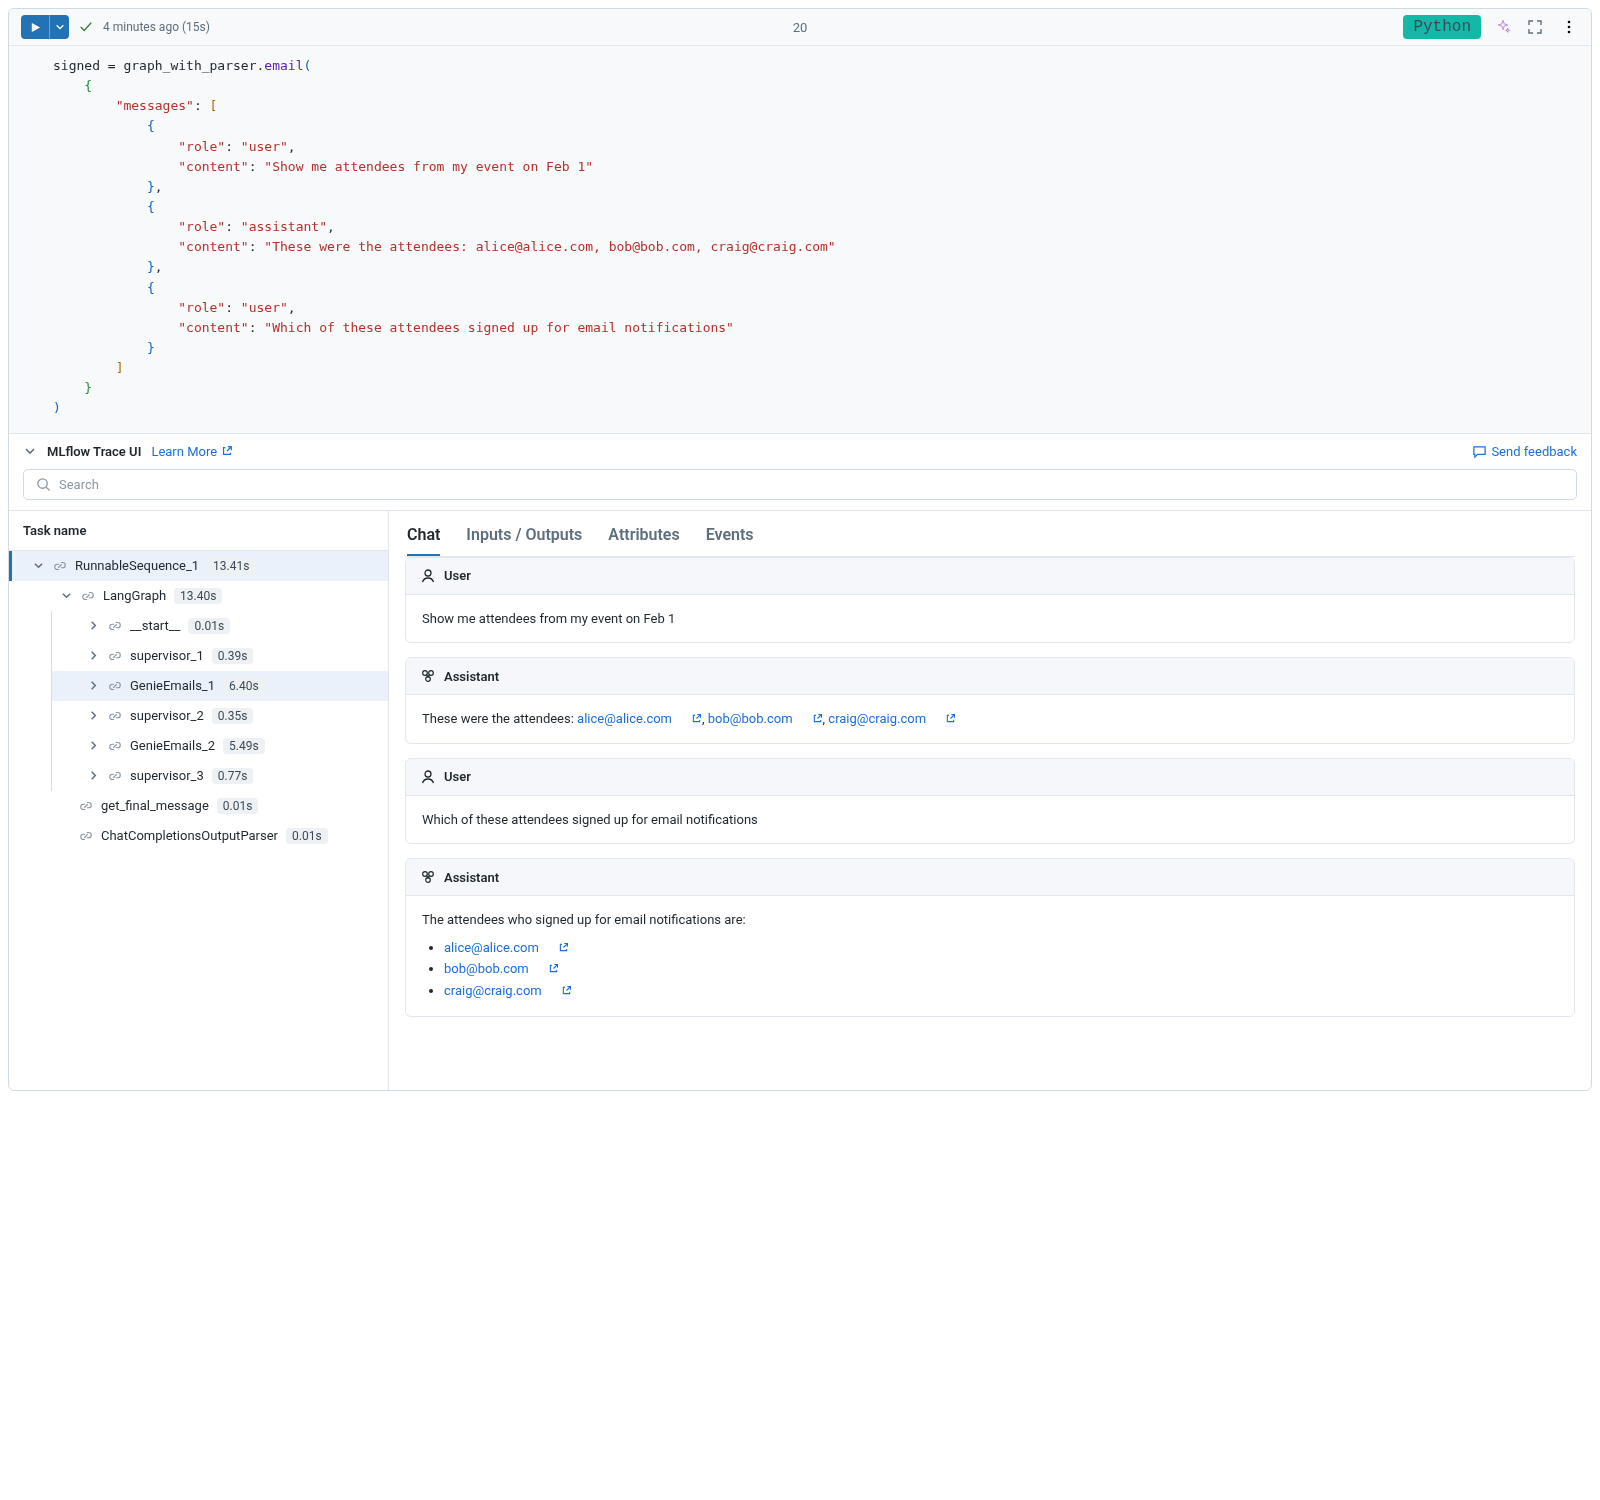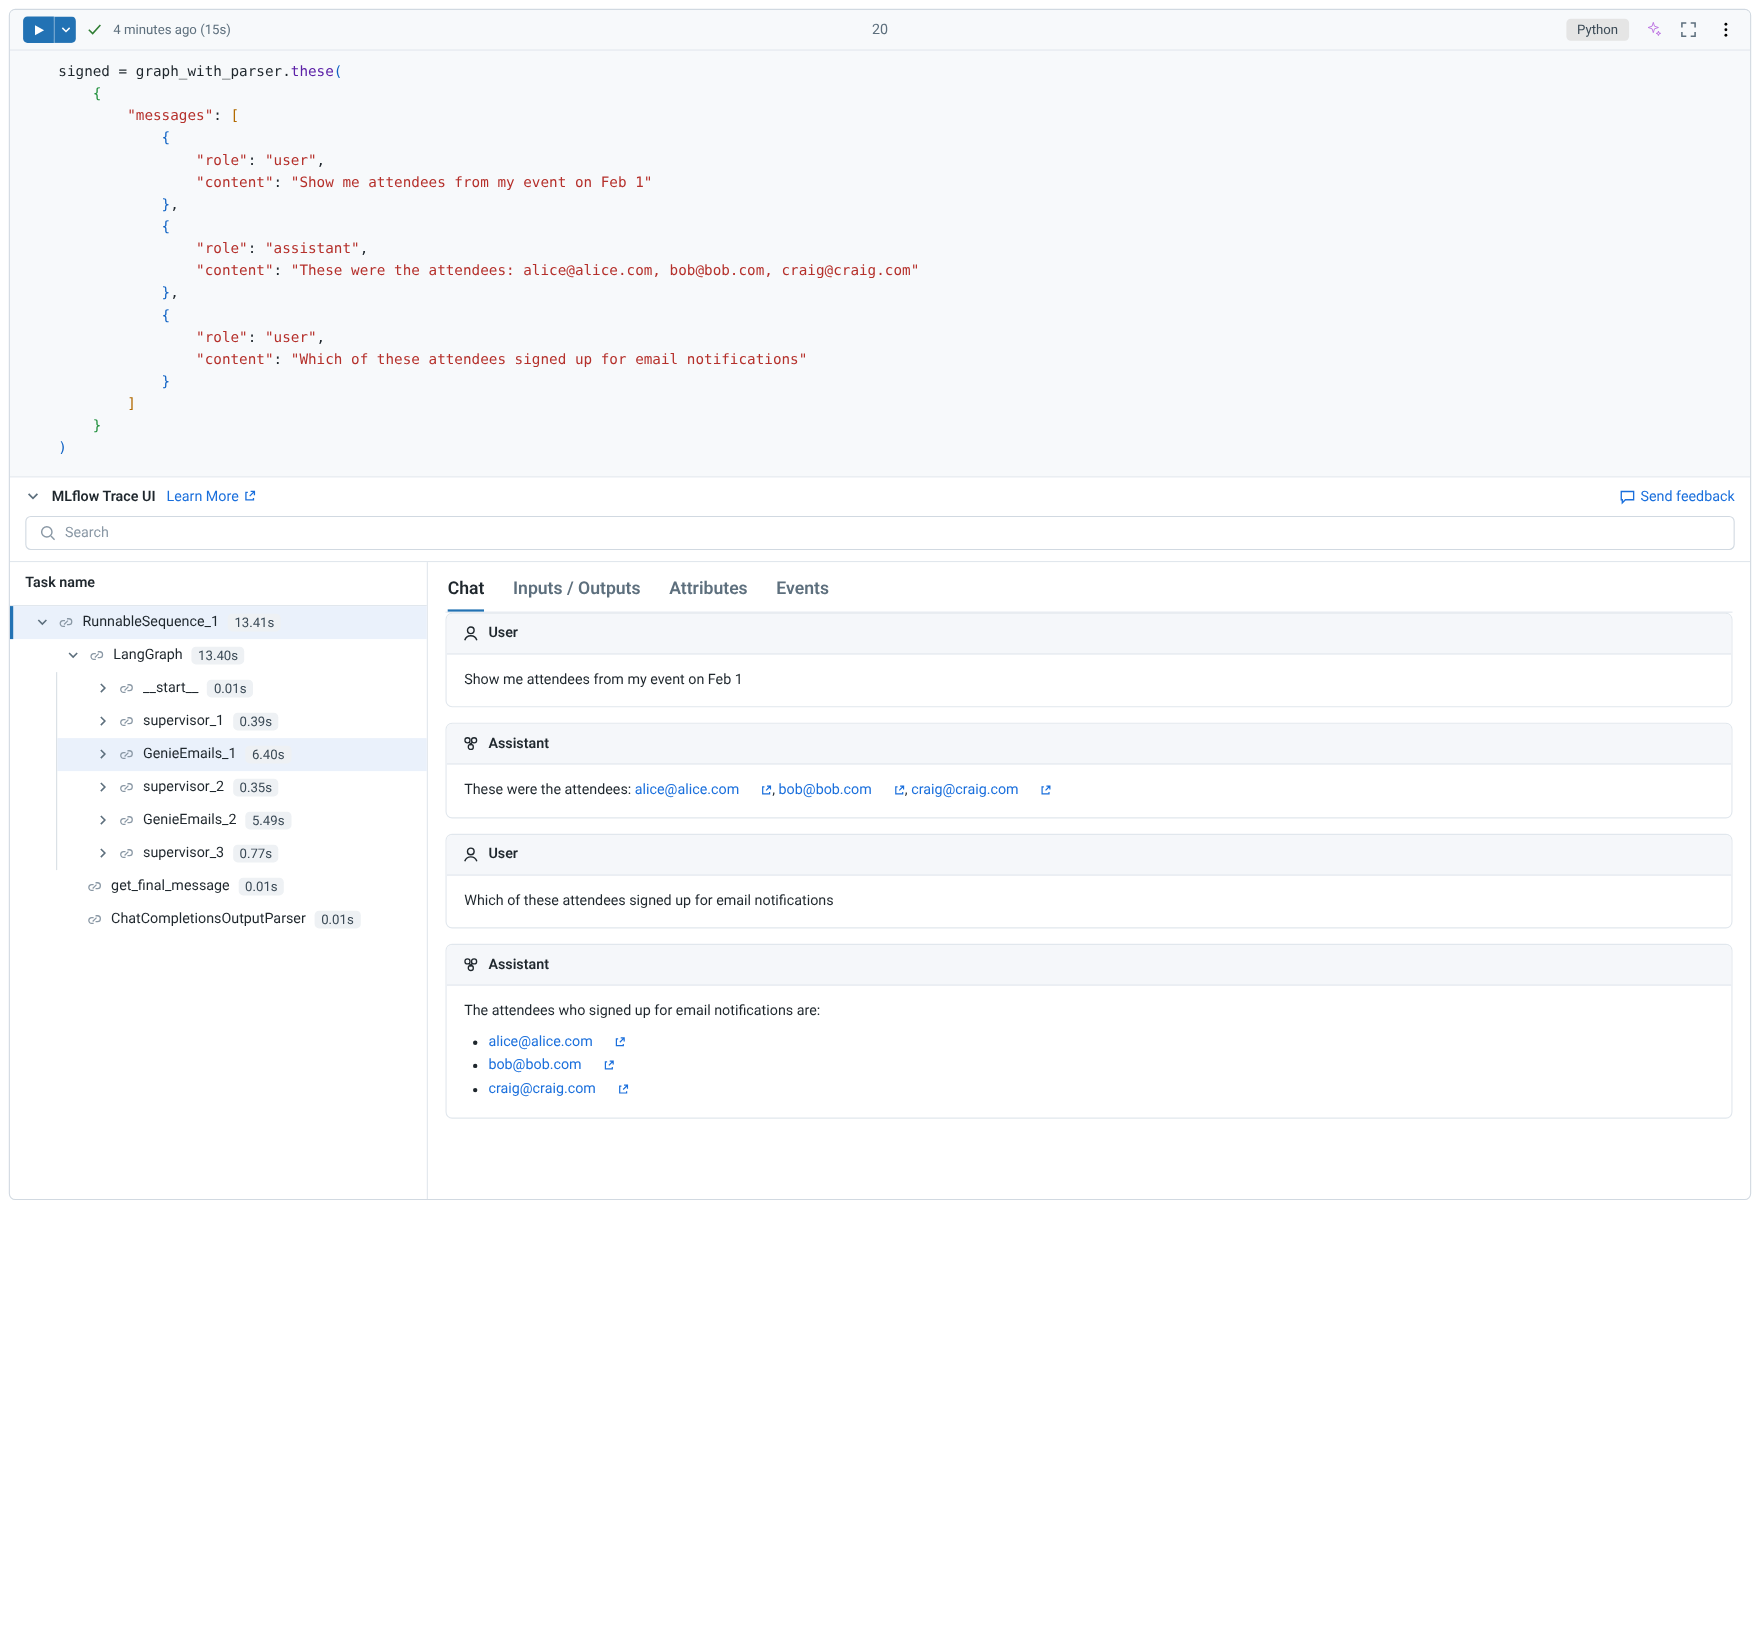--- a/index.html
+++ b/index.html
@@ -58,25 +58,26 @@
     color: #5d6f7d;
     font-size: 13px;
   }
   .toolbar-right {
     margin-left: auto;
     display: flex;
     align-items: center;
     gap: 14px;
   }
   .lang-badge {
-    background: #e5e5e5;
+    background: #14b8a6;
     color: #3b4a56;
     padding: 3px 10px;
     border-radius: 4px;
-    font-size: 12px;
+    font-size: 16px;
+    font-family: Liberation Mono, monospace;
   }
   .spark-icon { color: #b86ae0; display:flex; }
   .icon-btn { background:none; border:none; color:#5d6f7d; cursor:pointer; display:flex; padding:2px; }
   .code-block {
     background: #f7f9fb;
     padding: 10px 14px 14px 44px;
     font-family: "SF Mono", Monaco, Menlo, Consolas, monospace;
     font-size: 13px;
     line-height: 1.55;
     white-space: pre;
@@ -221,21 +222,21 @@
       <button class="icon-btn">
         <svg width="16" height="16" viewBox="0 0 16 16">
             <circle cx="8" cy="3" r="1.3"></circle>
             <circle cx="8" cy="8" r="1.3"></circle>
             <circle cx="8" cy="13" r="1.3"></circle>
           </svg>
       </button>
     </div>
   </div>
 
-  <div class="code-block"><span class="tok-ident">signed </span><span class="tok-punct">=</span><span class="tok-ident"> graph_with_parser</span><span class="tok-punct">.</span><span class="tok-method">these</span><span class="tok-brace-b">(</span>
+  <div class="code-block"><span class="tok-ident">signed </span><span class="tok-punct">=</span><span class="tok-ident"> graph_with_parser</span><span class="tok-punct">.</span><span class="tok-method">email</span><span class="tok-brace-b">(</span>
     <span class="tok-brace-g">{</span>
         <span class="tok-str">"messages"</span><span class="tok-punct">: </span><span class="tok-bracket-o">[</span>
             <span class="tok-brace-b">{</span>
                 <span class="tok-str">"role"</span><span class="tok-punct">: </span><span class="tok-str">"user"</span><span class="tok-punct">,</span>
                 <span class="tok-str">"content"</span><span class="tok-punct">: </span><span class="tok-str">"Show me attendees from my event on Feb 1"</span>
             <span class="tok-brace-b">}</span><span class="tok-punct">,</span>
             <span class="tok-brace-b">{</span>
                 <span class="tok-str">"role"</span><span class="tok-punct">: </span><span class="tok-str">"assistant"</span><span class="tok-punct">,</span>
                 <span class="tok-str">"content"</span><span class="tok-punct">: </span><span class="tok-str">"These were the attendees: alice@alice.com, bob@bob.com, craig@craig.com"</span>
             <span class="tok-brace-b">}</span><span class="tok-punct">,</span>

